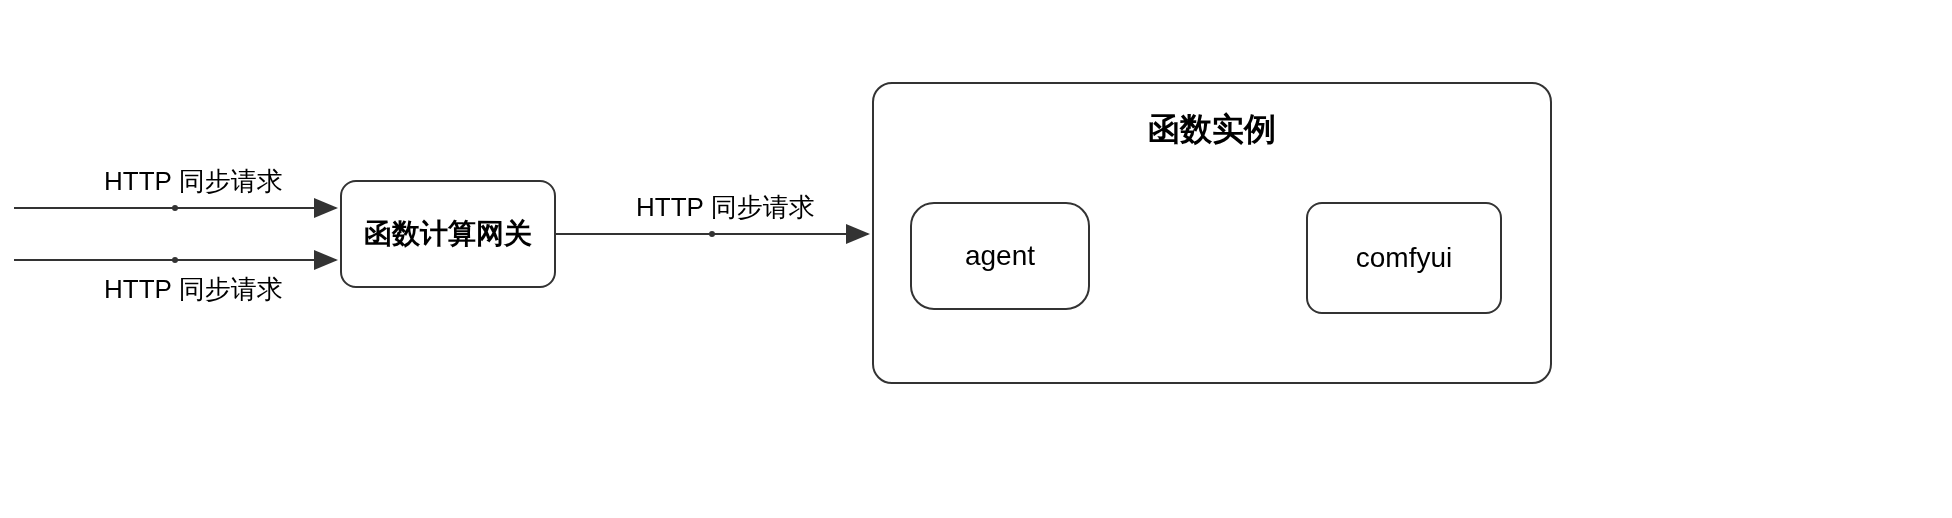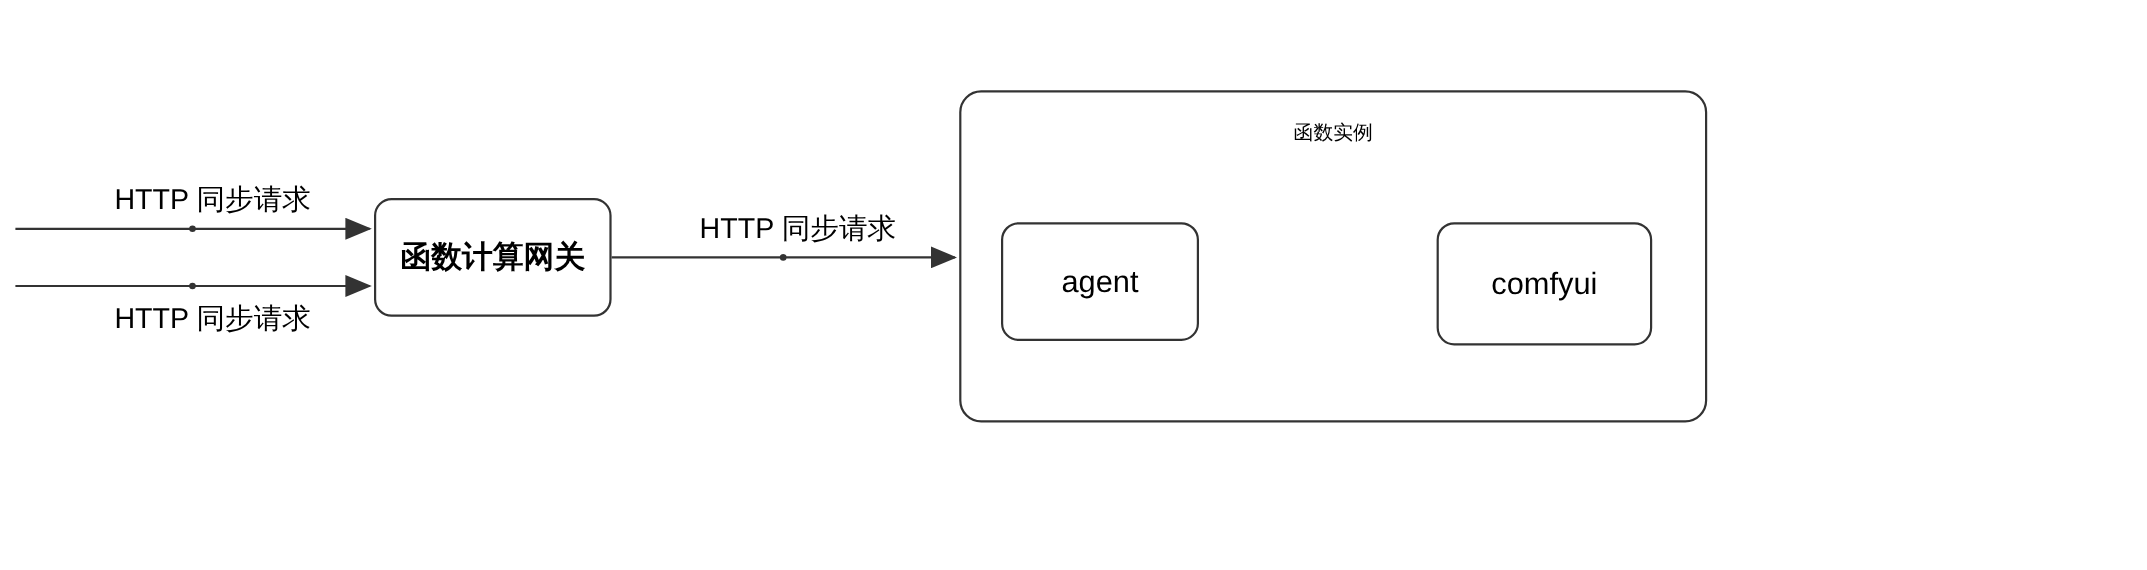--- a/index.html
+++ b/index.html
@@ -41,22 +41,22 @@
       border: 2px solid #333;
       border-radius: 20px;
       background: #fff;
     }
     .container-title {
       position: absolute;
       top: 24px;
       left: 0;
       right: 0;
       text-align: center;
-      font-size: 18px;
-      font-weight: 400;
+      font-size: 32px;
+      font-weight: 700;
       color: #000;
     }
     .edge-label {
       position: absolute;
       font-size: 26px;
       color: #000;
       white-space: nowrap;
     }
     svg.arrows {
       position: absolute;
@@ -108,21 +108,21 @@
 
   <div class="node" style="left:340px; top:180px; width:216px; height:108px;justify-content:center;">
     <span class="node-label node-label-bold">函数计算网关</span>
   </div>
 
   <div class="container-node" style="left:872px; top:82px; width:680px; height:302px;">
     <div class="container-title">函数实例</div>
 
   </div>
 
-  <div class="node" style="left:910px; top:202px; width:180px; height:108px;">
+  <div class="node" style="left:910px; top:202px; width:180px; height:108px;border-radius:24px;">
     <span class="node-label">agent</span>
   </div>
 
   <div class="node" style="left:1306px; top:202px; width:196px; height:112px;">
     <span class="node-label">comfyui</span>
   </div>
 
 </div>
 
 </body></html>

